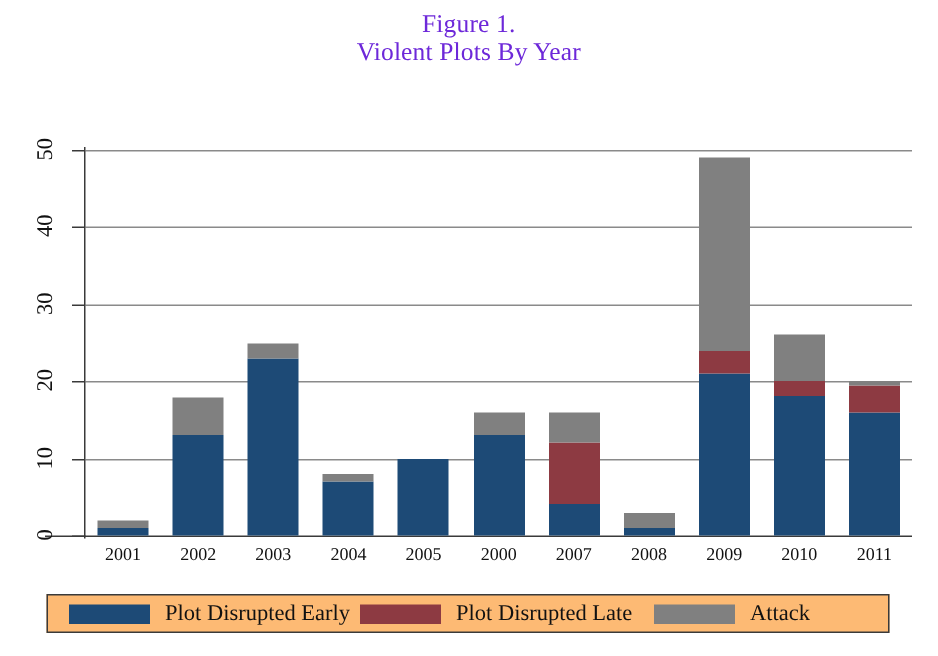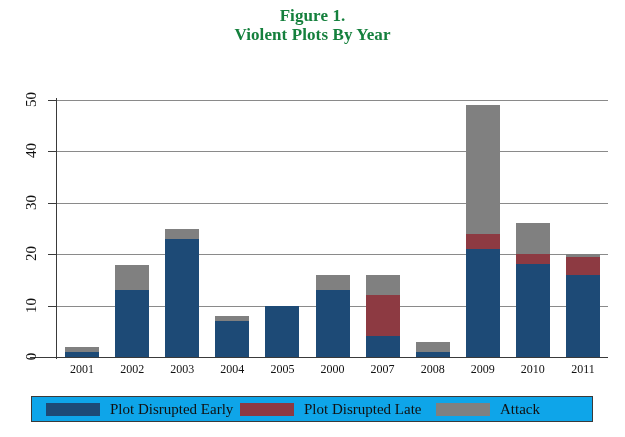--- a/index.html
+++ b/index.html
@@ -31,22 +31,22 @@
     left: 0;
     top: 6px;
     width: 625px;
     text-align: center;
     line-height: 1.12;
   }
   #title-block .tline {
     display: block;
     font-family: "Liberation Serif", serif;
     font-size: 17px;
-    font-weight: 700;
-    color: #15803d;
+    font-weight: 400;
+    color: #6d28d9;
     letter-spacing: 0.1px;
   }
   #title-line-1 { font-size: 17px; }
   #title-line-2 { font-size: 17px; }
   #title-line-3 { font-size: 17px; }
 
   
   #plot-area {
     position: absolute;
     left: 57px;
@@ -131,21 +131,21 @@
   }
 
   
   #legend {
     position: absolute;
     left: 31px;
     top: 396px;
     width: 562px;
     height: 26px;
     border: 1px solid #3a3a3a;
-    background: #0ea5e9;
+    background: #fdba74;
     box-sizing: border-box;
   }
   .legend-entry {
     position: absolute;
     top: 0;
     height: 24px;
     display: flex;
     align-items: center;
   }
   .legend-swatch {

